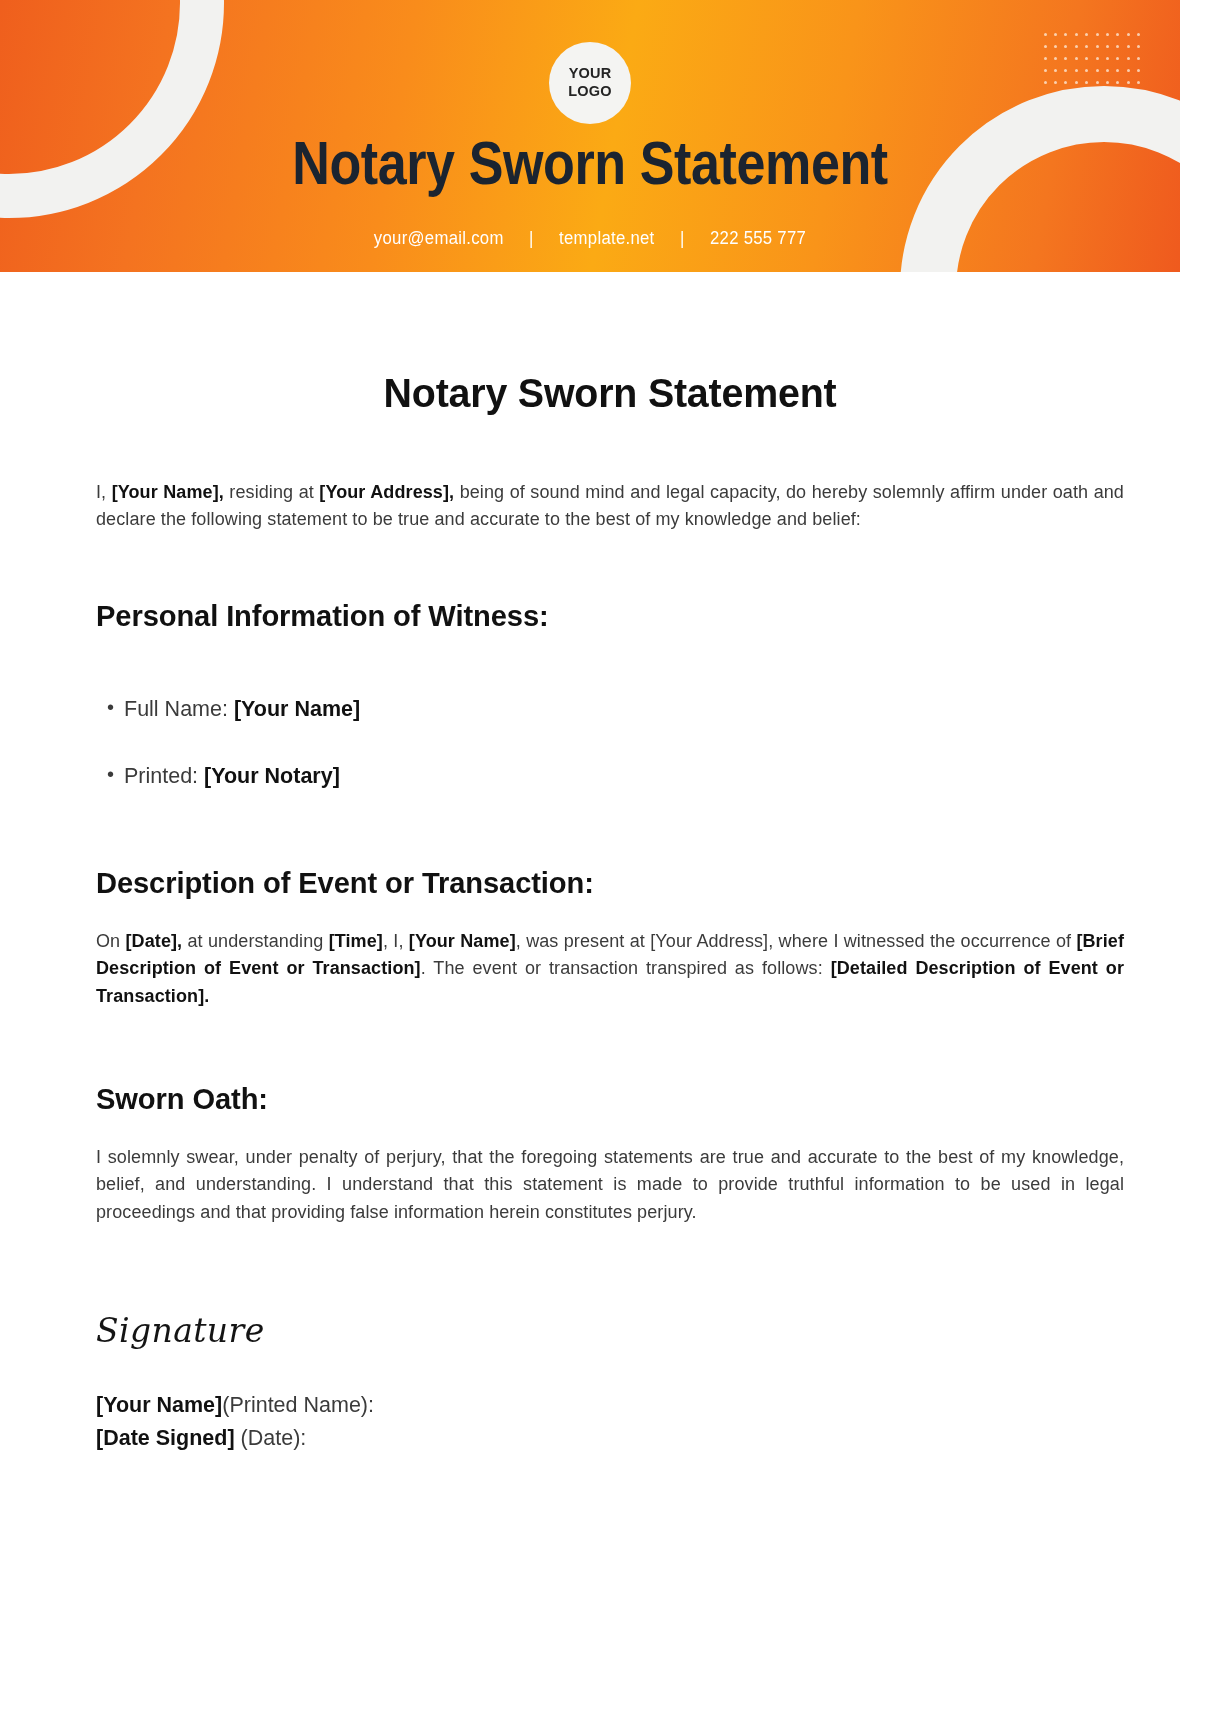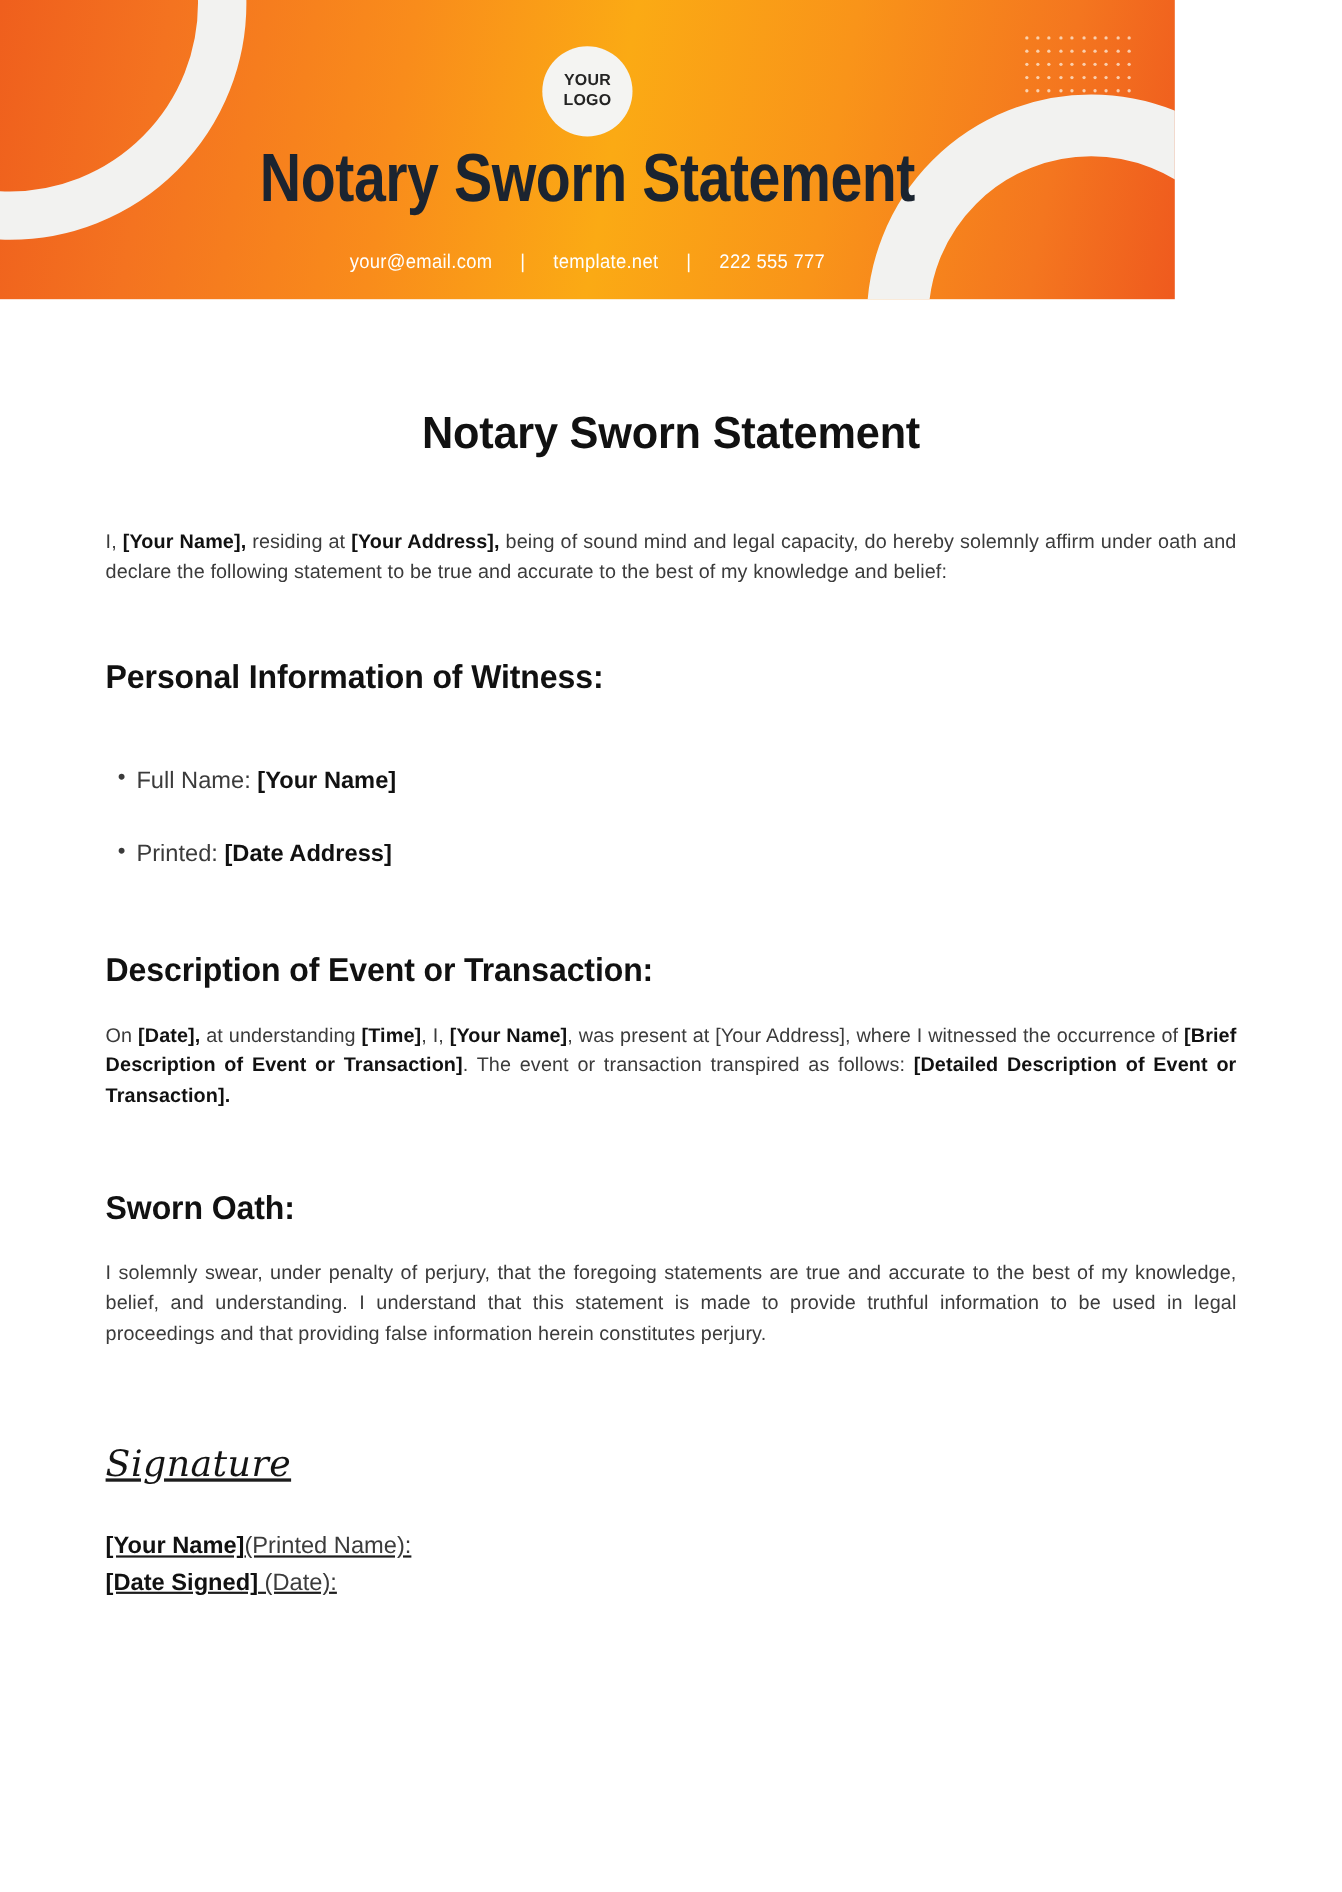--- a/index.html
+++ b/index.html
@@ -13,21 +13,21 @@
     height: 1720px;
     overflow: hidden;
     font-family: "Liberation Sans", sans-serif;
     color: #1c1c1c;
     position: relative;
   }
 
   
   .header {
     position: relative;
-    width: 1068px;
+    width: 1180px;
     height: 272px;
     overflow: hidden;
     background: linear-gradient(100deg,
         #ef5f1d 0%,
         #f47320 14%,
         #f98c1b 34%,
         #fbaa14 52%,
         #f99419 70%,
         #f4761f 88%,
         #ef5a1e 100%);
@@ -201,21 +201,21 @@
   ul.bullets li::before {
     content: "\2022";
     position: absolute;
     left: -17px;
     top: -1px;
     font-size: 20px;
     color: #3b3b3b;
   }
   ul.bullets li b { color: #111111; font-weight: 700; }
 
-  .sig-block { padding-top: 88px; text-decoration: underline; }
+  .sig-block { padding-top: 88px; }
   .signature-script {
     font-family: "DejaVu Serif", "Liberation Serif", serif;
     font-style: italic;
     font-size: 33px;
     font-weight: 400;
     color: #141414;
     letter-spacing: 0.4px;
     line-height: 1;
   }
   .sig-lines { padding-top: 42px; }
@@ -307,21 +307,21 @@
 <div class="page">
 
   <h1 class="doc-title">Notary Sworn Statement</h1>
 
   <p class="body-text intro"><span>I, </span><b>[Your Name],</b><span> residing at </span><b>[Your Address],</b><span> being of sound mind and legal capacity, do hereby solemnly affirm under oath and declare the following statement to be true and accurate to the best of my knowledge and belief:</span></p>
 
   <h2 class="section-heading sp-witness">Personal Information of Witness:</h2>
 
   <ul class="bullets">
     <li><span>Full Name: </span><b>[Your Name]</b></li>
-    <li><span>Printed: </span><b>[Date Address]</b></li>
+    <li><span>Printed: </span><b>[Your Notary]</b></li>
   </ul>
 
   <h2 class="section-heading sp-event">Description of Event or Transaction:</h2>
 
   <p class="body-text after-head"><span>On </span><b>[Date],</b><span> at understanding </span><b>[Time]</b><span>, I, </span><b>[Your Name]</b><span>, was present at [Your Address], where I witnessed the occurrence of </span><b>[Brief Description of Event or Transaction]</b><span>. The event or transaction transpired as follows: </span><b>[Detailed Description of Event or Transaction].</b></p>
 
   <h2 class="section-heading sp-oath">Sworn Oath:</h2>
 
   <p class="body-text after-head">I solemnly swear, under penalty of perjury, that the foregoing statements are true and accurate to the best of my knowledge, belief, and understanding. I understand that this statement is made to provide truthful information to be used in legal proceedings and that providing false information herein constitutes perjury.</p>
 

